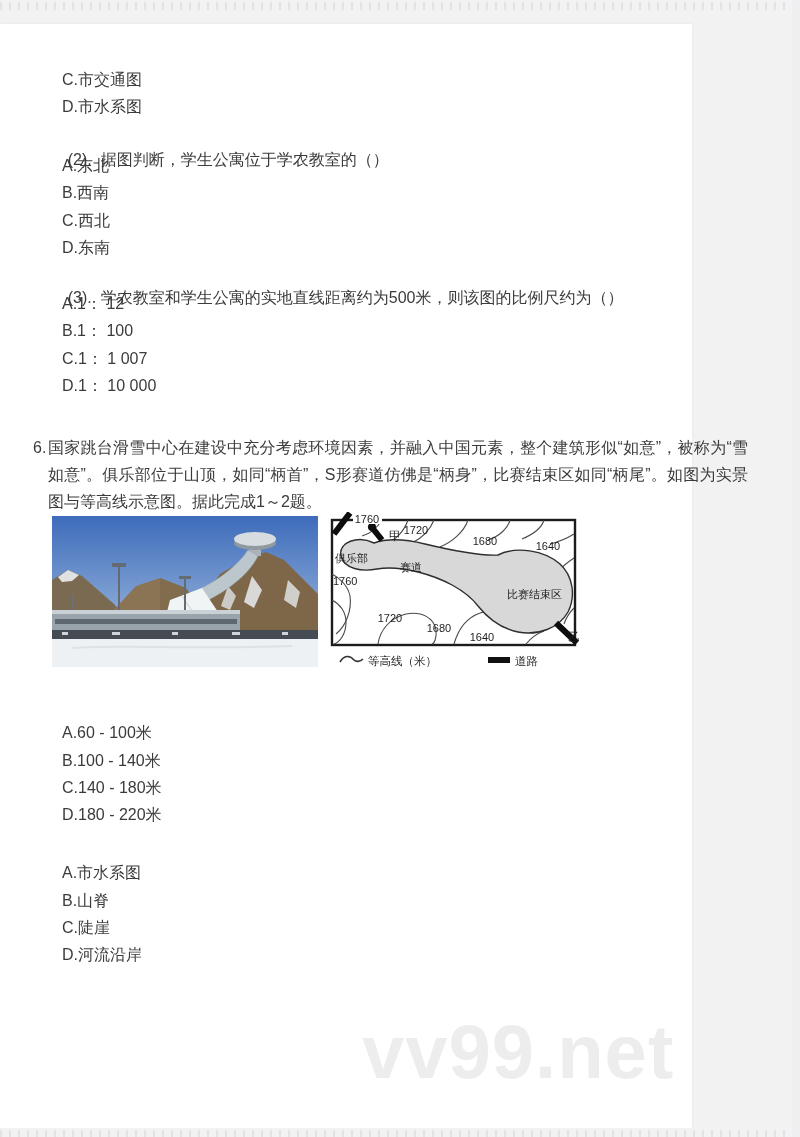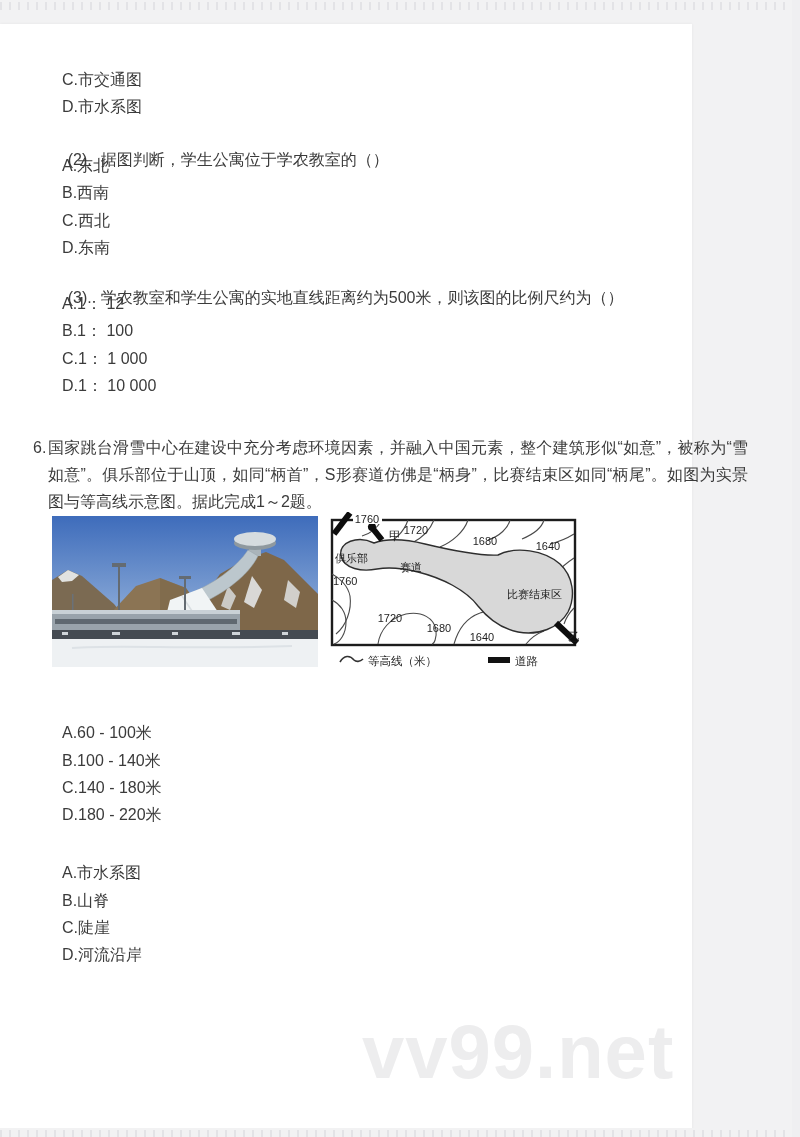--- a/index.html
+++ b/index.html
@@ -68,21 +68,21 @@
   <div class="row opt" style="top:131px">A.东北</div>
   <div class="row opt" style="top:158px">B.西南</div>
   <div class="row opt" style="top:186px">C.西北</div>
   <div class="row opt" style="top:213px">D.东南</div>
 
   <div class="row subq" style="top:241px">
     <span class="lbl">(3).</span><span>学农教室和学生公寓的实地直线距离约为500米，则该图的比例尺约为（）</span>
   </div>
   <div class="row opt" style="top:269px">A.1： 12</div>
   <div class="row opt" style="top:296px">B.1： 100</div>
-  <div class="row opt" style="top:324px">C.1： 1 000</div>
+  <div class="row opt" style="top:324px">C.1： 1 007</div>
   <div class="row opt" style="top:351px">D.1： 10 000</div>
 
   <div class="qnum">6.</div>
   <div class="stem">国家跳台滑雪中心在建设中充分考虑环境因素，并融入中国元素，整个建筑形似“如意”，被称为“雪如意”。俱乐部位于山顶，如同“柄首”，S形赛道仿佛是“柄身”，比赛结束区如同“柄尾”。如图为实景图与等高线示意图。据此完成1～2题。</div>
 
   <svg class="photo-svg" viewBox="0 0 266 151">
     <defs>
       <linearGradient id="sky" x1="0" y1="0" x2="0" y2="1">
         <stop offset="0" stop-color="#3e6cbb"></stop>
         <stop offset="1" stop-color="#9db9de"></stop>

